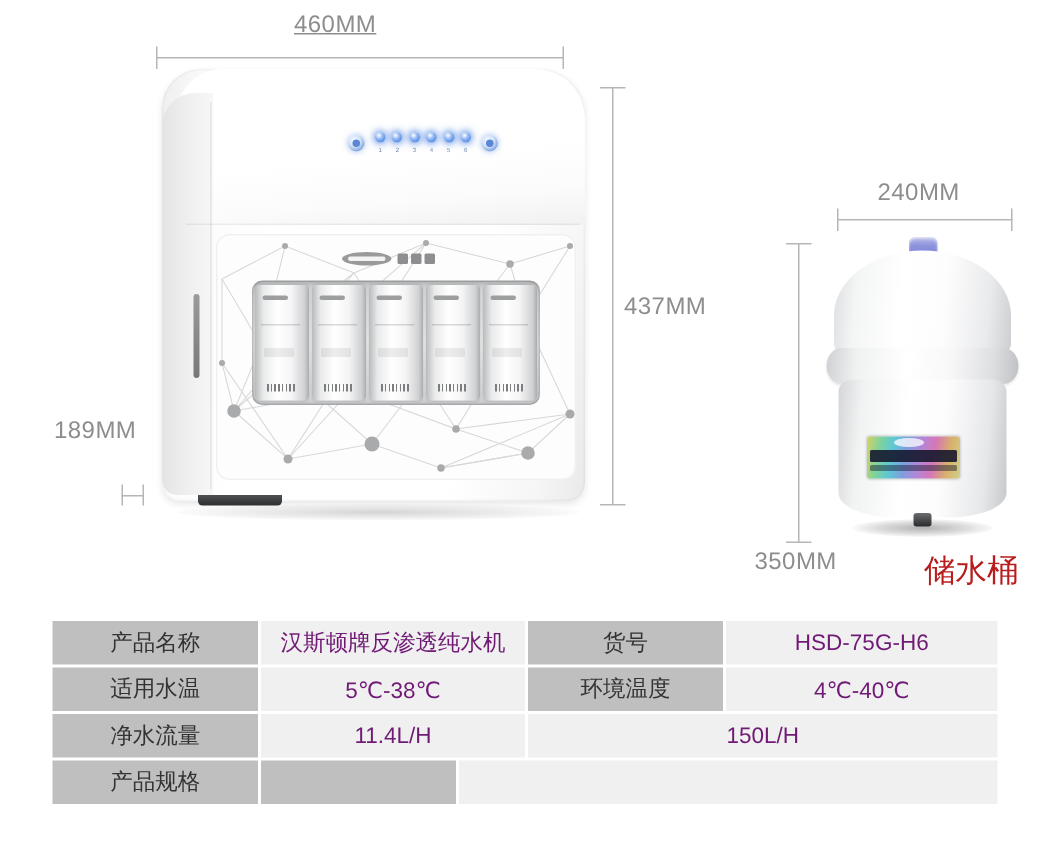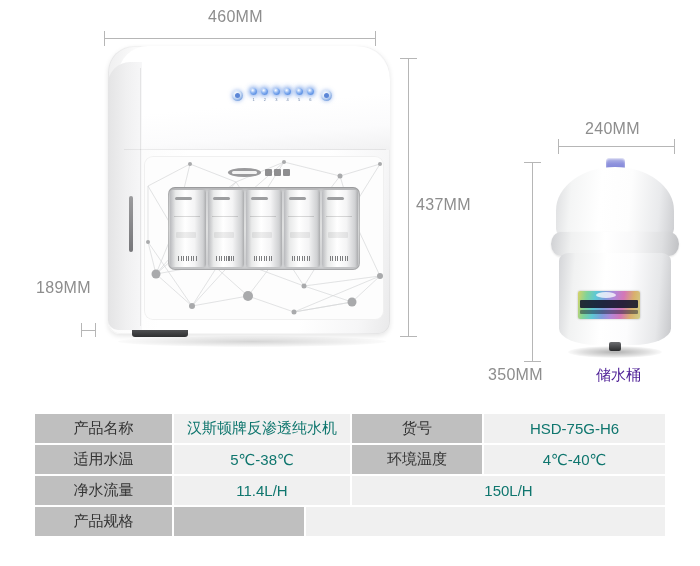--- a/index.html
+++ b/index.html
@@ -341,23 +341,23 @@
   }
   .tank-base-shadow {
     position: absolute;
     left: 20px; top: 188px;
     width: 94px; height: 12px;
     border-radius: 50%;
     background: radial-gradient(ellipse at center, rgba(0,0,0,0.30) 0%, rgba(0,0,0,0.12) 48%, rgba(0,0,0,0) 75%);
   }
   .tank-caption {
     position: absolute;
-    left: 596px; top: 366px;
-    font-size: 15px;
-    color: #4c1d95;
+    left: 616px; top: 366px;
+    font-size: 21px;
+    color: #b91c1c;
     white-space: nowrap;
   }
 
   
   .spec-table {
     position: absolute;
     left: 35px;
     top: 414px;
     width: 630px;
     display: flex;
@@ -367,21 +367,21 @@
   .spec-row {
     display: flex;
     gap: 2px;
     height: 29px;
   }
   .cell {
     display: flex;
     align-items: center;
     justify-content: center;
     font-size: 15px;
-    color: #0f766e;
+    color: #701a75;
     box-sizing: border-box;
     white-space: nowrap;
   }
   .cell.key {
     width: 137px;
     background: #bfbfbf;
     color: #333333;
   }
   .cell.val {
     width: 176px;
@@ -395,21 +395,21 @@
   .cell.val2 {
     flex: 1;
     background: #f0f0f0;
   }
 </style>
 </head>
 <body>
 
 <div class="stage">
 
-  <div class="dim-label" style="left:208px; top:8px;">460MM</div>
+  <div class="dim-label" style="left:196px; top:8px;text-decoration:underline;">460MM</div>
   <div class="dim-line-h" style="left:104px; top:38px; width:272px;"></div>
   <div class="tick-v" style="left:104px; top:31px; height:15px;"></div>
   <div class="tick-v" style="left:375px; top:31px; height:15px;"></div>
 
   <div class="dim-label" style="left:416px; top:196px;">437MM</div>
   <div class="dim-line-v" style="left:408px; top:58px; height:278px;"></div>
   <div class="tick-h" style="left:400px; top:58px; width:17px;"></div>
   <div class="tick-h" style="left:400px; top:336px; width:17px;"></div>
 
   <div class="dim-label" style="left:36px; top:279px;">189MM</div>
@@ -527,21 +527,21 @@
 
     <div class="pur-foot"></div>
   </div>
   <div class="pur-shadow"></div>
 
   <div class="dim-label" style="left:585px; top:120px;">240MM</div>
   <div class="dim-line-h" style="left:558px; top:146px; width:117px;"></div>
   <div class="tick-v" style="left:558px; top:139px; height:15px;"></div>
   <div class="tick-v" style="left:674px; top:139px; height:15px;"></div>
 
-  <div class="dim-label" style="left:488px; top:366px;">350MM</div>
+  <div class="dim-label" style="left:503px; top:366px;">350MM</div>
   <div class="dim-line-v" style="left:532px; top:162px; height:200px;"></div>
   <div class="tick-h" style="left:524px; top:162px; width:17px;"></div>
   <div class="tick-h" style="left:524px; top:361px; width:17px;"></div>
 
   <div class="tank">
     <div class="tank-cap"></div>
     <div class="tank-top"></div>
     <div class="tank-ring"></div>
     <div class="tank-body"></div>
     <div class="tank-label">

